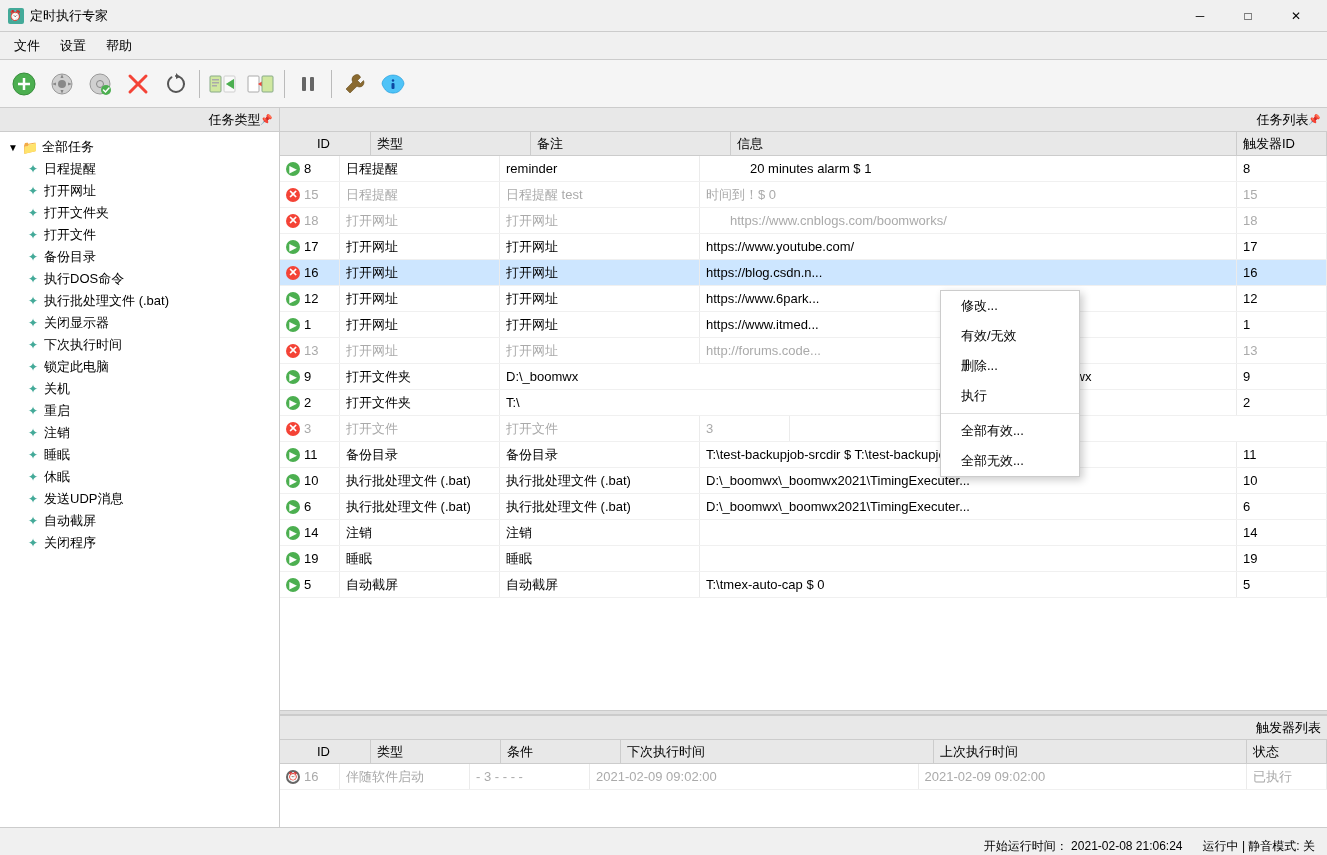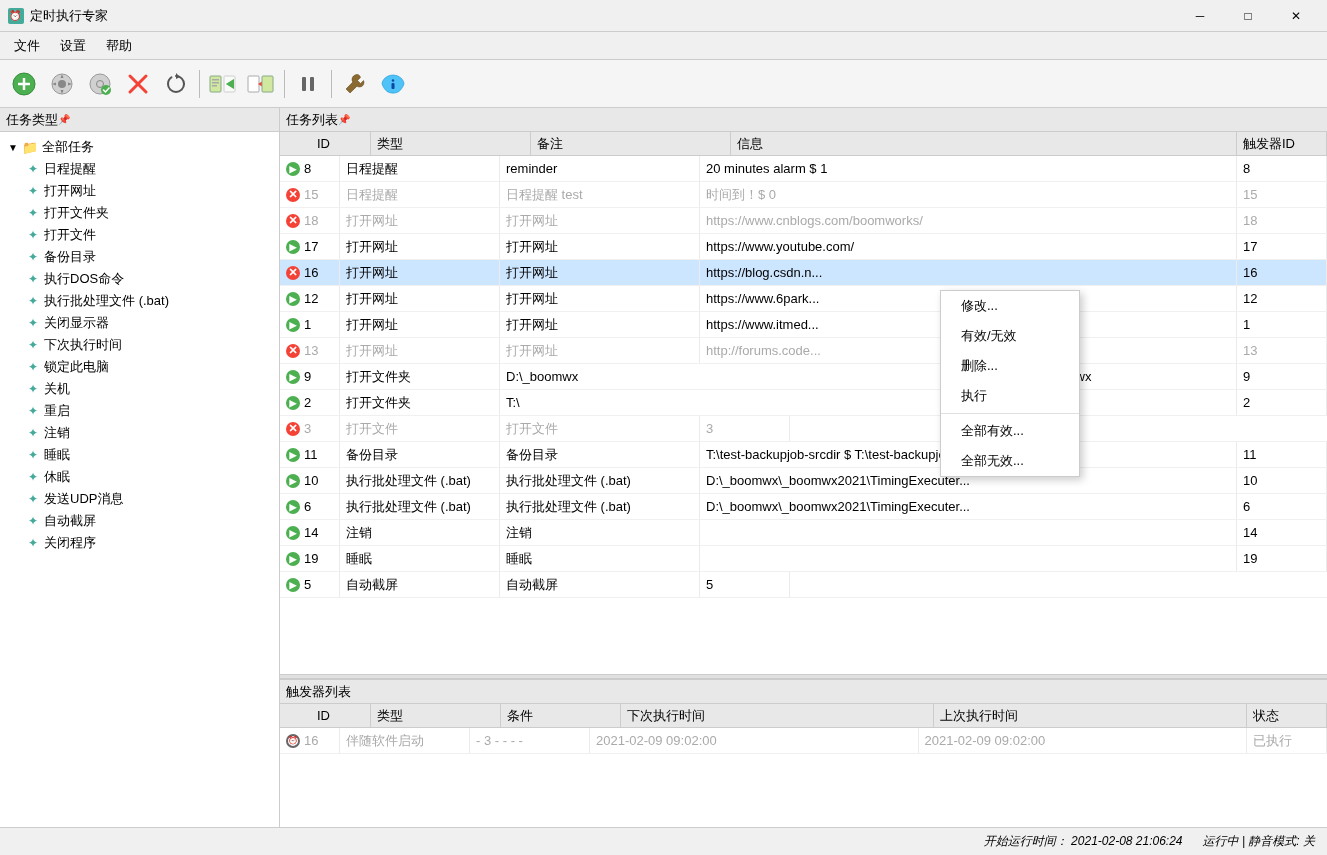--- a/index.html
+++ b/index.html
@@ -102,21 +102,21 @@
       flex-direction: column;
       overflow: hidden;
     }
     .panel-header {
       background: #e8e8e8;
       padding: 3px 6px;
       font-size: 13px;
       border-bottom: 1px solid #ccc;
       display: flex;
       align-items: center;
-      justify-content: flex-start;
+      justify-content: flex-end;
       height: 24px;
     }
     .panel-pin {
       font-size: 10px; cursor: pointer;
     }
     .tree-area {
       flex: 1;
       overflow-y: auto;
       padding: 4px 0;
     }
@@ -224,38 +224,37 @@
     .panel-divider {
       height: 5px;
       background: #e0e0e0;
       border-top: 1px solid #ccc;
       border-bottom: 1px solid #ccc;
       cursor: row-resize;
     }
 
     
     .trigger-list-section {
-      height: 148px;
+      height: 112px;
       display: flex;
       flex-direction: column;
       border-top: 1px solid #ccc;
     }
 
     
     .status-bar {
       height: 28px;
       background: #f0f0f0;
       border-top: 1px solid #ccc;
       display: flex;
-      align-items: center;
+      align-items: flex-end;
       padding: 0 12px;
       font-size: 12px;
       justify-content: flex-end;
       gap: 20px;
-      font-style: italic;
     }
 
     
     .context-menu {
       position: fixed;
       background: white;
       border: 1px solid #ccc;
       box-shadow: 3px 3px 8px rgba(0,0,0,0.2);
       min-width: 140px;
       z-index: 1000;
@@ -492,35 +491,35 @@
         <div class="th col-info">信息</div>
         <div class="th col-trigid">触发器ID</div>
       </div>
 
       <div class="table-body" id="task-table-body">
 
       <div class="tr">
     <div class="td col-id"><span class="status-icon status-green">▶</span>8</div>
     <div class="td col-type">日程提醒</div>
     <div class="td col-note">reminder</div>
-    <div class="td col-info" style="overflow:hidden;text-overflow:ellipsis;">20 minutes alarm $ 1</div>
+    <div class="td col-info" style="overflow:hidden;text-overflow:ellipsis;margin-left:44px;">20 minutes alarm $ 1</div>
     <div class="td col-trigid">8</div>
   </div>
           <div class="tr disabled">
     <div class="td col-id"><span class="status-icon status-red" style="font-size:11px;">✕</span>15</div>
     <div class="td col-type">日程提醒</div>
     <div class="td col-note">日程提醒 test</div>
     <div class="td col-info" style="overflow:hidden;text-overflow:ellipsis;">时间到！$ 0</div>
     <div class="td col-trigid">15</div>
   </div>
           <div class="tr disabled">
     <div class="td col-id"><span class="status-icon status-red" style="font-size:11px;">✕</span>18</div>
     <div class="td col-type">打开网址</div>
     <div class="td col-note">打开网址</div>
-    <div class="td col-info" style="overflow:hidden;text-overflow:ellipsis;">https://www.cnblogs.com/boomworks/</div>
+    <div class="td col-info" style="overflow:hidden;text-overflow:ellipsis;margin-left:24px;">https://www.cnblogs.com/boomworks/</div>
     <div class="td col-trigid">18</div>
   </div>
           <div class="tr">
     <div class="td col-id"><span class="status-icon status-green">▶</span>17</div>
     <div class="td col-type">打开网址</div>
     <div class="td col-note">打开网址</div>
     <div class="td col-info" style="overflow:hidden;text-overflow:ellipsis;">https://www.youtube.com/</div>
     <div class="td col-trigid">17</div>
   </div>
           <div class="tr selected">
@@ -602,20 +601,21 @@
     <div class="td col-id"><span class="status-icon status-green">▶</span>19</div>
     <div class="td col-type">睡眠</div>
     <div class="td col-note">睡眠</div>
     <div class="td col-info" style="overflow:hidden;text-overflow:ellipsis;"></div>
     <div class="td col-trigid">19</div>
   </div>
           <div class="tr">
     <div class="td col-id"><span class="status-icon status-green">▶</span>5</div>
     <div class="td col-type">自动截屏</div>
     <div class="td col-note">自动截屏</div>
+    <div class="td col-info" style="overflow:hidden;text-overflow:ellipsis;">T:\tmex-auto-cap $ 0</div>
     <div class="td col-trigid">5</div>
   </div>
         </div>
     </div>
 
     <div class="panel-divider"></div>
 
     <div class="trigger-list-section">
       <div class="panel-header">
         <span>触发器列表</span>

